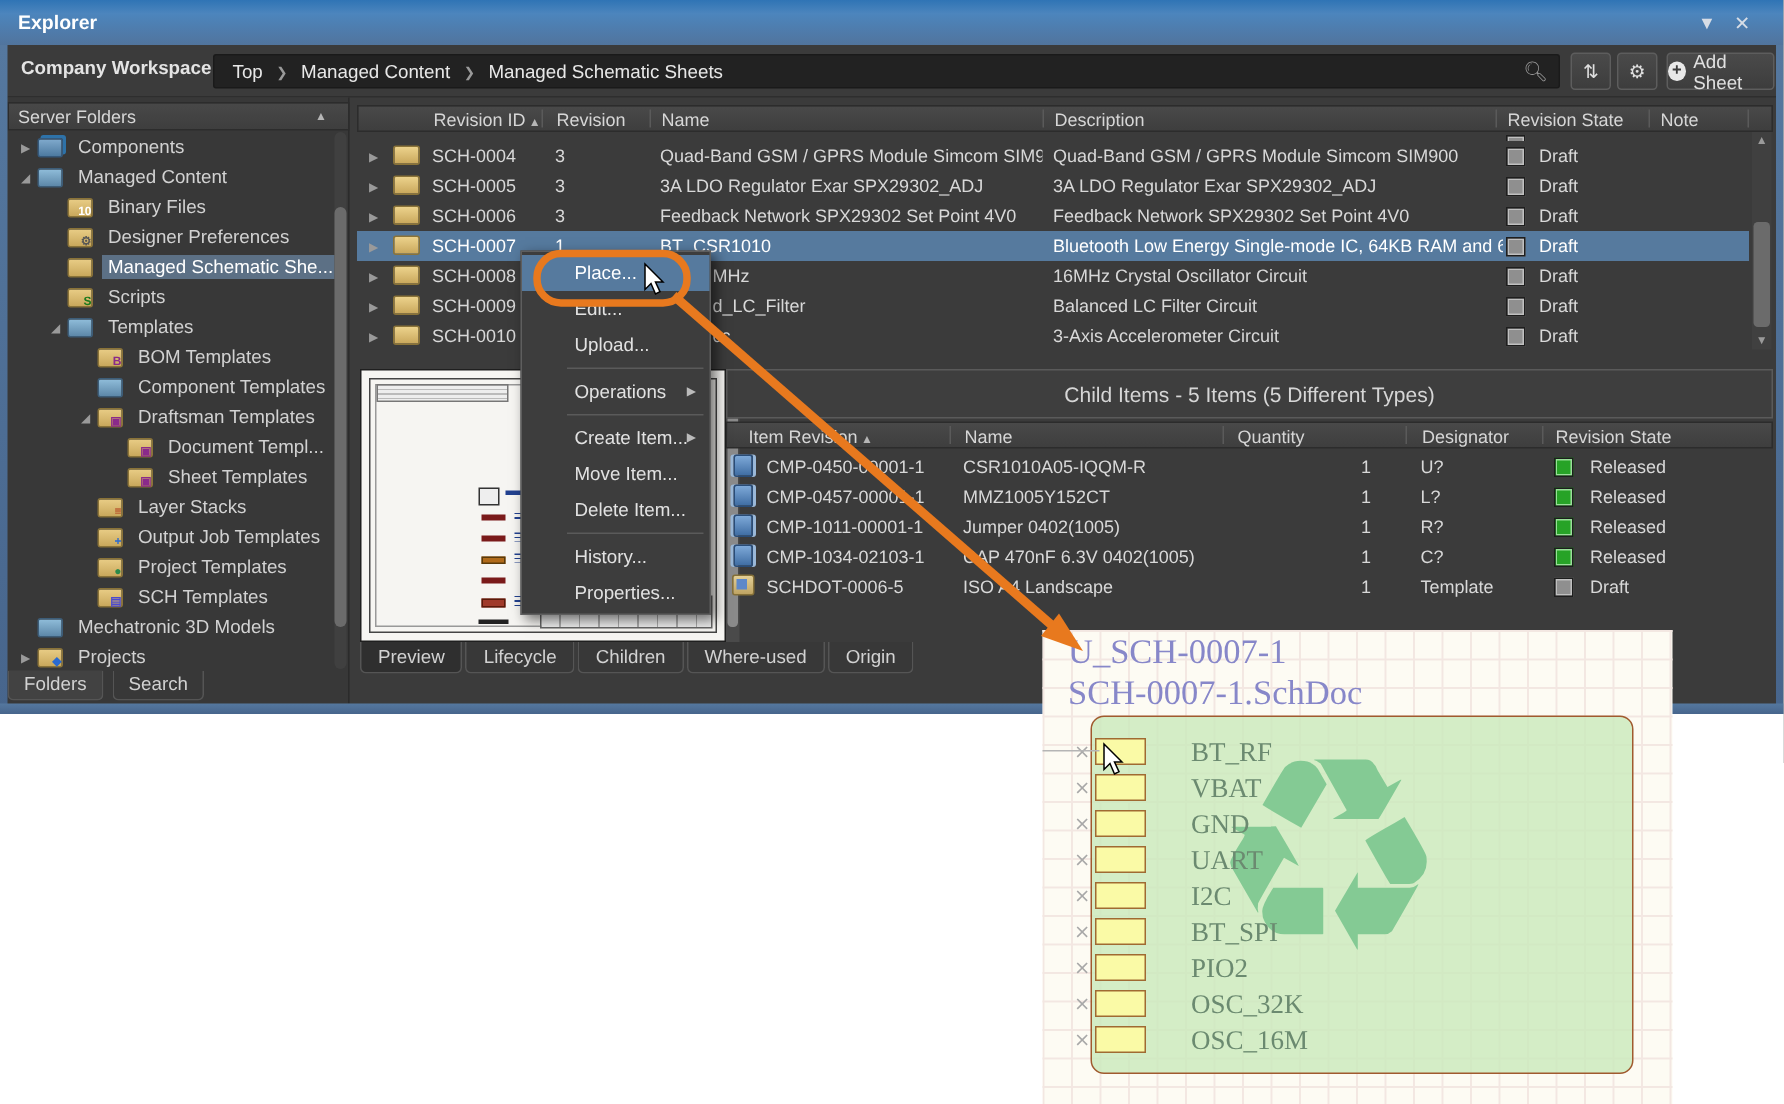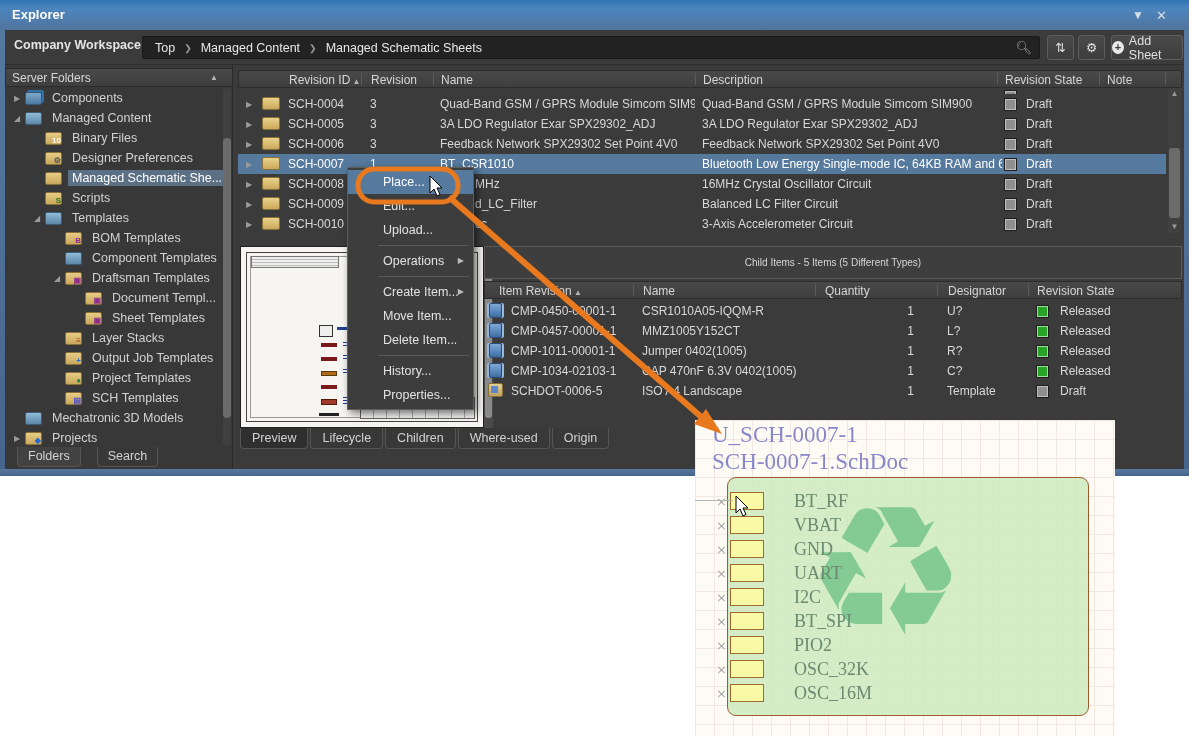--- a/index.html
+++ b/index.html
@@ -43,21 +43,21 @@
   .tree-row .lbl { padding:1px 4px; }
   .tree-row.sel .lbl { background:#5c7085; color:#fff; }
   .ic-folder-tan { background:linear-gradient(#e8cc85,#c9a85c); border:1px solid #8a7338; }
   .ic-folder-blue { background:linear-gradient(#8fbcd9,#5d88a9); border:1px solid #3d5d78; }
   .ic-components { background:linear-gradient(#7fa9cc,#4d7aa0); border:1px solid #35587a; box-shadow:2px -2px 0 #2e72a8; }
   .t-icon .glyph { position:absolute; right:0px; bottom:-1px; font-size:8px; line-height:8px; font-weight:bold;margin-top:23px; }
   
   #tree-scroll { position:absolute; right:1px; top:23px; width:8px; height:358px; background:#404040; border-radius:4px; }
   #tree-thumb { position:absolute; left:0; top:50px; width:8px; height:280px; background:#6b6b6b; border-radius:4px; }
   
-  #sb-tabs { position:absolute; left:0; top:382px; width:228px; height:22px; display:flex; padding-left:12px; gap:16px; }
+  #sb-tabs { position:absolute; left:0; top:382px; width:228px; height:22px; display:flex; gap:6px; }
   .sb-tab { padding:2px 10px 0; color:#d2d2d2; font-size:12.5px; border:1px solid #555; border-top:none; border-radius:0 0 4px 4px; background:#383838; height:20px; }
   .sb-tab.active { background:#424242; }
 
   
   #main { position:absolute; left:238px; top:65px; width:946px; height:404px; }
   #mt-header { position:absolute; left:0; top:5px; width:944px; height:18px; background:linear-gradient(#494949,#3e3e3e); border:1px solid #2c2c2c; color:#d6d6d6; font-size:12px; }
   .hdr-cell { position:absolute; top:2px; } .hdr-sep { position:absolute; top:2px; bottom:2px; width:1px; background:#5a5a5a; }
   .sort-asc { font-size:8px; color:#b5b5b5; }
   #mt-rows { position:absolute; left:0; top:23px; width:928px; height:145px; overflow:hidden; }
   .mt-row { position:absolute; left:0; width:928px; height:20px; color:#d8d8d8; font-size:12px; }
@@ -79,21 +79,21 @@
   #preview-panel { position:absolute; left:2px; top:181px; width:244px; height:182px; background:#f6f5f2; border:1px solid #1f1f1f; }
   #pv-frame { position:absolute; left:5px; top:5px; right:5px; bottom:5px; border:1px solid #444; }
   #pv-frame::after { content:""; position:absolute; left:3px; top:3px; right:3px; bottom:3px; border:1px solid #999; }
   #pv-titleblock-tl { position:absolute; left:10px; top:9px; width:88px; height:12px; border:1px solid #777; background:repeating-linear-gradient(#eee 0 2px,#bbb 2px 3px); }
   #pv-titleblock-br { position:absolute; right:8px; bottom:8px; width:115px; height:22px; border:1px solid #666; background:repeating-linear-gradient(90deg,#eee 0 12px,#aaa 12px 13px); }
   .doodle { position:absolute; }
   #preview-vscroll { position:absolute; left:246px; top:181px; width:9px; height:182px; background:#4a4a4a; }
   #preview-vscroll div { position:absolute; left:1px; top:4px; width:7px; height:168px; background:#8a8a8a; border-radius:3px; }
 
   
-  #child-band { position:absolute; left:246px; top:181px; width:698px; height:33px; background:#3e3e3e; border:1px solid #5a5a5a; color:#d6d6d6; font-size:10px; display:flex; align-items:center; justify-content:center; }
+  #child-band { position:absolute; left:246px; top:181px; width:698px; height:33px; background:#3e3e3e; border:1px solid #5a5a5a; color:#d6d6d6; font-size:14px; display:flex; align-items:center; justify-content:center; }
   #ct-header { position:absolute; left:246px; top:216px; width:698px; height:18px; background:linear-gradient(#494949,#3e3e3e); border:1px solid #2c2c2c; color:#d6d6d6; font-size:12px; }
   #ct-rows { position:absolute; left:246px; top:234px; width:698px; height:102px; }
   .ct-row { position:absolute; left:0; width:698px; height:20px; color:#d8d8d8; font-size:12px; }
   .ct-row .cell { position:absolute; top:3px; white-space:nowrap; }
   .chip-icon { position:absolute; left:5px; top:2px; width:13px; height:15px; background:linear-gradient(#7ea9d8,#3f6da3); border:1px solid #2a4d78; border-radius:2px; box-shadow:-2px 0 0 #9ab8d8, 2px 0 0 #9ab8d8; }
   .tpl-icon { position:absolute; left:4px; top:2px; width:15px; height:14px; background:linear-gradient(#e3cf96,#bfa463); border:1px solid #857038; border-radius:2px; }
   .tpl-icon::after { content:""; position:absolute; left:2px; top:2px; width:7px; height:7px; background:#5d88c9; }
   .k-id { left:27px; } .k-name { left:158px; } .k-qty { left:360px; width:70px; text-align:right; } .k-des { left:463px; }
   .ct-statebox { position:absolute; left:552px; top:3.5px; width:13px; height:13px; border:1px solid #1e1e1e; }
   .k-state { left:576px; }

